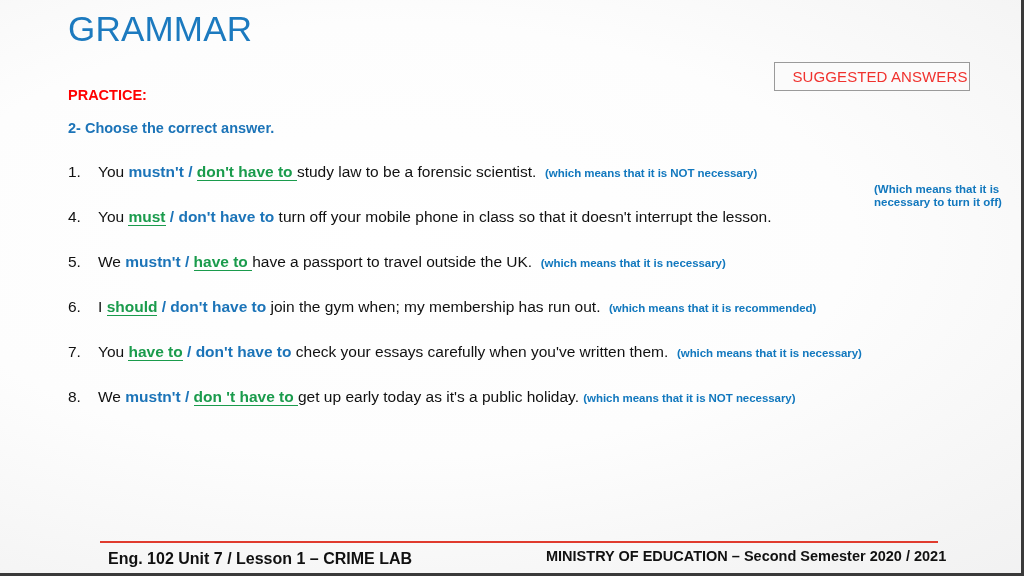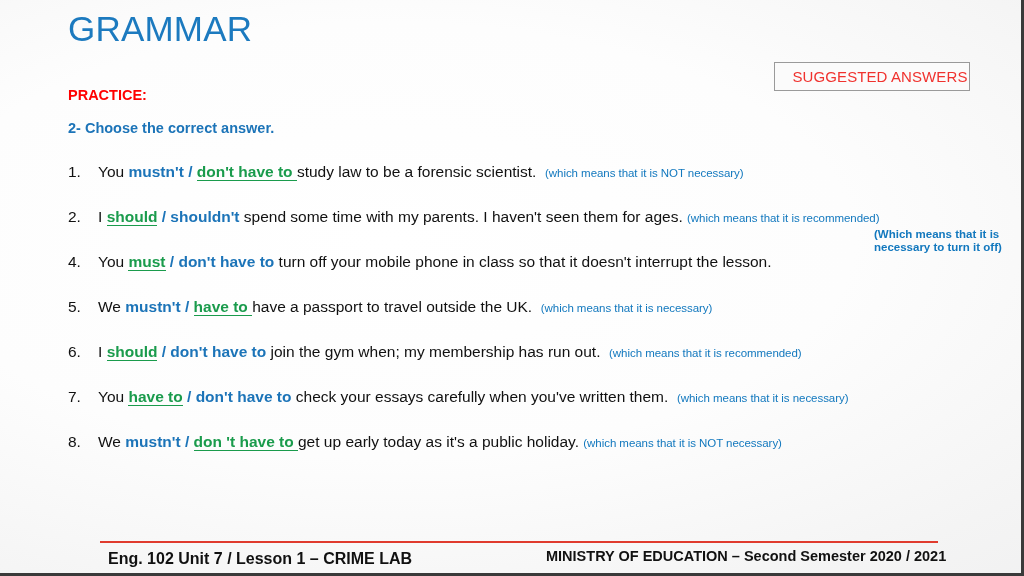--- a/index.html
+++ b/index.html
@@ -100,21 +100,21 @@
     font-weight: bold;
     border-bottom: 1.6px solid #1A9B4C;
   }
   .slash {
     color: #1C74B8;
     font-weight: bold;
   }
   .plain { color: #111111; text-align: center; }
   .note {
     color: #1278BE;
-    font-weight: normal;
+    font-weight: bold;
     font-size: 11.5px;
     letter-spacing: -0.05px;
   }
   .note-wrap {
     position: absolute;
     color: #1278BE;
     font-weight: bold;
     font-size: 11.5px;
     line-height: 13px;
     text-align: left;
@@ -159,23 +159,20 @@
   </div>
 
   <div class="instruction">2- Choose the correct answer.</div>
 
   <div class="qlist">
 
     <div class="qrow">
       <span class="qnum">1.</span><span class="qbody"><span class="plain">You </span><span class="opt-blue">mustn't</span><span class="slash"> / </span><span class="opt-green">don't have to </span><span class="plain">study law to be a forensic scientist.</span>&nbsp;&nbsp;<span class="note">(which means that it is NOT necessary)</span></span>
     </div>
 
-    <div class="qrow">
-      <span class="qnum">2.</span><span class="qbody"><span class="plain">I </span><span class="opt-green">should</span><span class="slash"> / </span><span class="opt-blue">shouldn't</span><span class="plain"> spend some time with my parents. I haven't seen them for ages.</span>&nbsp;<span class="note">(which means that it is recommended)</span></span>
-    </div>
 
 
     <div class="qrow">
       <span class="qnum">4.</span><span class="qbody"><span class="plain">You </span><span class="opt-green">must</span><span class="slash"> / </span><span class="opt-blue">don't have to</span><span class="plain"> turn off your mobile phone in class so that it doesn't interrupt the lesson.</span></span>
       <span class="note-wrap" style="left:806px; top:-24px; width:146px;">(Which means that it is necessary to turn it off)</span>
     </div>
 
     <div class="qrow">
       <span class="qnum">5.</span><span class="qbody"><span class="plain">We </span><span class="opt-blue">mustn't</span><span class="slash"> / </span><span class="opt-green">have to </span><span class="plain">have a passport to travel outside the UK.</span>&nbsp;&nbsp;<span class="note">(which means that it is necessary)</span></span>
     </div>

